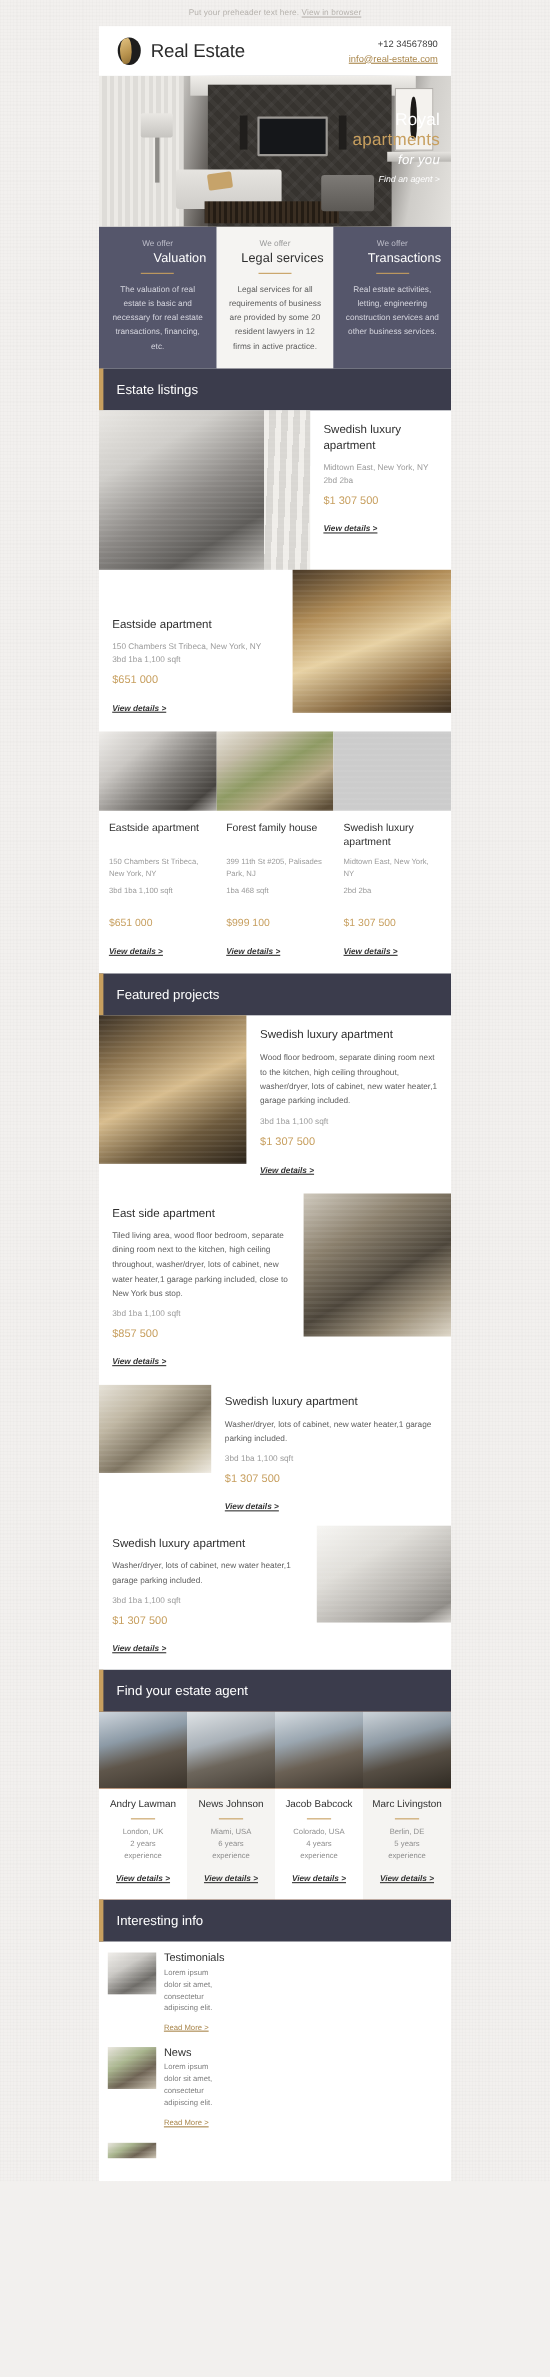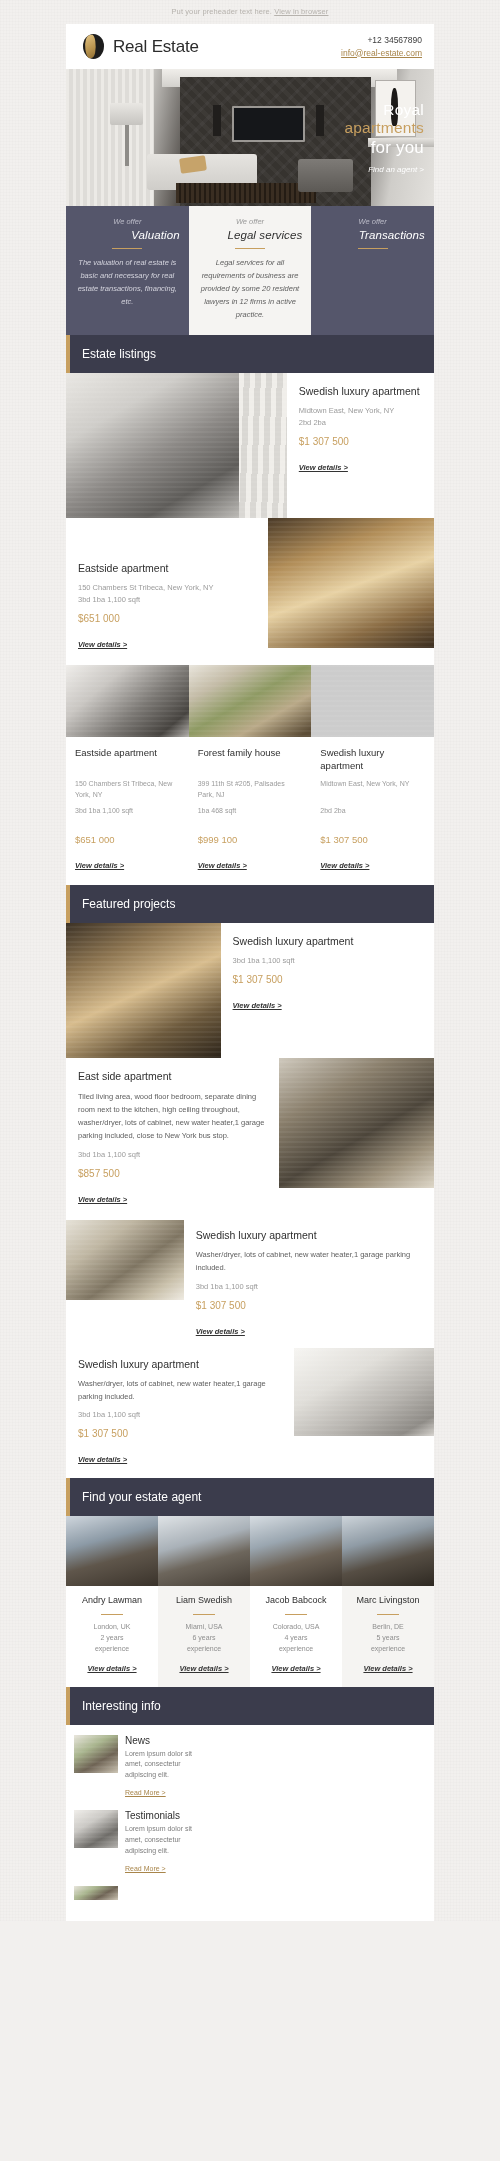--- a/index.html
+++ b/index.html
@@ -19,21 +19,21 @@
   .preheader {
     text-align: center;
     font-size: 7.5px;
     color: #b6b2ad;
     padding: 7px 0 8px;
     letter-spacing: .1px;
   }
   .preheader a { color: #b6b2ad; text-decoration: underline; }
 
   .wrap {
-    width: 368px;
+    width: 320px;
     margin: 0 auto;
     background: #ffffff;
   }
 
   
   .hdr {
     height: 45px;
     display: flex;
     align-items: center;
     padding: 0 12px 0 14px;
@@ -130,29 +130,29 @@
   .hero-copy {
     position:absolute; right:10px; top:32px; text-align:right; z-index:4;
   }
   .hero-l1 {
     font-size:15.5px; color:#ffffff; line-height:1.18; letter-spacing:.2px;
   }
   .hero-l2 {
     font-size:15.5px; color:#c79f5f; line-height:1.18; letter-spacing:.2px;
   }
   .hero-l3 {
-    font-size:17px; color:#ffffff; line-height:1.18; letter-spacing:.2px;
+    font-size:12px; color:#ffffff; line-height:1.18; letter-spacing:.2px;font-style:italic;
   }
   .hero-cta {
     margin-top:7px; font-size:8px; color:#ffffff; font-style:italic;
     text-decoration:none;
   }
 
   
-  .offers { display:flex;font-style:italic; }
+  .offers { display:flex; }
   .offer {
     width:33.3333%; padding:11px 9px 14px; text-align:center;
     background:#55566b; color:#e3e3e9;
   }
   .offer.light { background:#f5f4f2; color:#4a4a4a; }
   .offer-kicker { font-size:7.5px; color:#bcbcc8; margin-bottom:3px; }
   .offer.light .offer-kicker { color:#9a9a9a; }
   .offer-title { font-size:11.5px; color:#ffffff; letter-spacing:.1px;text-align:right; }
   .offer.light .offer-title { color:#2f2f2f; }
   .offer-rule {
@@ -299,20 +299,21 @@
     <div class="offer light">
       <div class="offer-kicker">We offer</div>
       <div class="offer-title">Legal services</div>
       <div class="offer-rule"></div>
       <div class="offer-body">Legal services for all requirements of business are provided by some 20 resident lawyers in 12 firms in active practice.</div>
     </div>
     <div class="offer">
       <div class="offer-kicker">We offer</div>
       <div class="offer-title">Transactions</div>
       <div class="offer-rule"></div>
+      <div class="offer-body">Real estate activities, letting, engineering construction services and other business services.</div>
     </div>
   </div>
 
   <div class="secbar">Estate listings</div>
 
   <div class="row">
     <div class="ph ph-livgray" style="width:47%;height:145px"></div>
     <div class="ph ph-curtain" style="width:13%;height:145px"></div>
     <div class="card-pad" style="width:40%">
       <div class="title1">Swedish luxury apartment</div>
@@ -369,20 +370,21 @@
     </div>
       </div>
   </div>
 
   <div class="secbar">Featured projects</div>
 
   <div class="row">
     <div class="ph ph-bedroom" style="width:42%;height:135px"></div>
     <div class="card-pad" style="width:58%">
       <div class="title1">Swedish luxury apartment</div>
+      <div class="desc">Wood floor bedroom, separate dining room next to the kitchen, high ceiling throughout, washer/dryer, lots of cabinet, new water heater,1 garage parking included.</div>
       <div class="meta">3bd 1ba 1,100 sqft</div>
       <div class="price">$1 307 500</div>
       <a class="vd" href="#">View details &gt;</a>
     </div>
   </div>
 
   <div class="row">
     <div class="card-pad" style="width:58%">
       <div class="title1">East side apartment</div>
       <div class="desc">Tiled living area, wood floor bedroom, separate dining room next to the kitchen, high ceiling throughout, washer/dryer, lots of cabinet, new water heater,1 garage parking included, close to New York bus stop.</div>
@@ -425,21 +427,21 @@
         <div class="agent-rule"></div>
         <div class="agent-meta" style="white-space:pre-line">London, UK
 2 years
 experience</div>
         <a class="vd agent-vd" href="#">View details &gt;</a>
       </div>
     </div>
     <div class="agent alt">
       <div class="agent-photo ap2"></div>
       <div class="agent-body">
-        <div class="agent-name">Liam Swedish</div>
+        <div class="agent-name">News Johnson</div>
         <div class="agent-rule"></div>
         <div class="agent-meta" style="white-space:pre-line">Miami, USA
 6 years
 experience</div>
         <a class="vd agent-vd" href="#">View details &gt;</a>
       </div>
     </div>
     <div class="agent">
       <div class="agent-photo ap3"></div>
       <div class="agent-body">
@@ -462,34 +464,34 @@
         <a class="vd agent-vd" href="#">View details &gt;</a>
       </div>
     </div>
   </div>
 
   <div class="secbar">Interesting info</div>
 
   <div class="row">
     <div class="info-right">
       <div class="news-item">
+        <div class="ph ph-testi news-thumb"></div>
+        <div>
+          <div class="news-h">Testimonials</div>
+          <div class="news-p">Lorem ipsum dolor sit amet, consectetur adipiscing elit.</div>
+          <a class="news-rm" href="#">Read More &gt;</a>
+        </div>
+      </div>
+      <div class="news-item">
         <div class="ph ph-news news-thumb"></div>
         <div>
           <div class="news-h">News</div>
           <div class="news-p">Lorem ipsum dolor sit amet, consectetur adipiscing elit.</div>
           <a class="news-rm" href="#">Read More &gt;</a>
         </div>
       </div>
       <div class="news-item">
-        <div class="ph ph-testi news-thumb"></div>
-        <div>
-          <div class="news-h">Testimonials</div>
-          <div class="news-p">Lorem ipsum dolor sit amet, consectetur adipiscing elit.</div>
-          <a class="news-rm" href="#">Read More &gt;</a>
-        </div>
-      </div>
-      <div class="news-item">
         <div class="ph ph-news news-thumb" style="height:14px"></div>
       </div>
     </div>
   </div>
 
 </div>
 
 </body></html>

